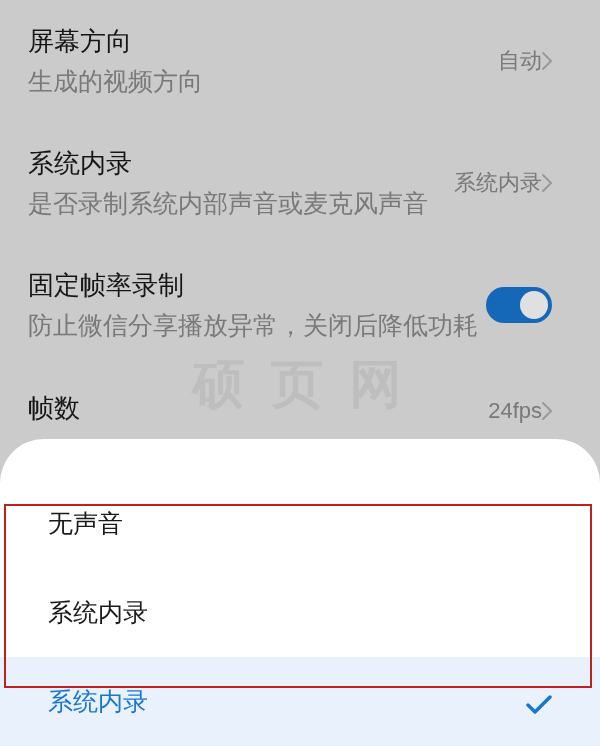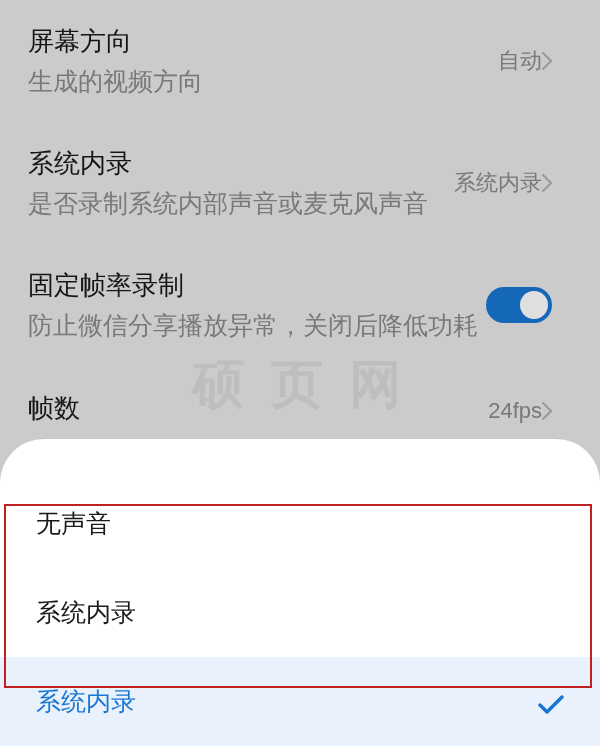--- a/index.html
+++ b/index.html
@@ -99,21 +99,21 @@
       background: #fff;
       border-top-left-radius: 44px;
       border-top-right-radius: 44px;
       z-index: 10;
       padding-top: 40px;
     }
     .sheet-options {
       position: relative;
     }
     .sheet-option {
-      padding: 28px 36px;
+      padding: 28px 48px;
       font-size: 25px;
       font-weight: 500;
       color: #1a1a1a;
       display: flex;
       align-items: center;
       justify-content: space-between;
       cursor: pointer;
     }
     .sheet-option.selected {
       background: #e9f2fc;

